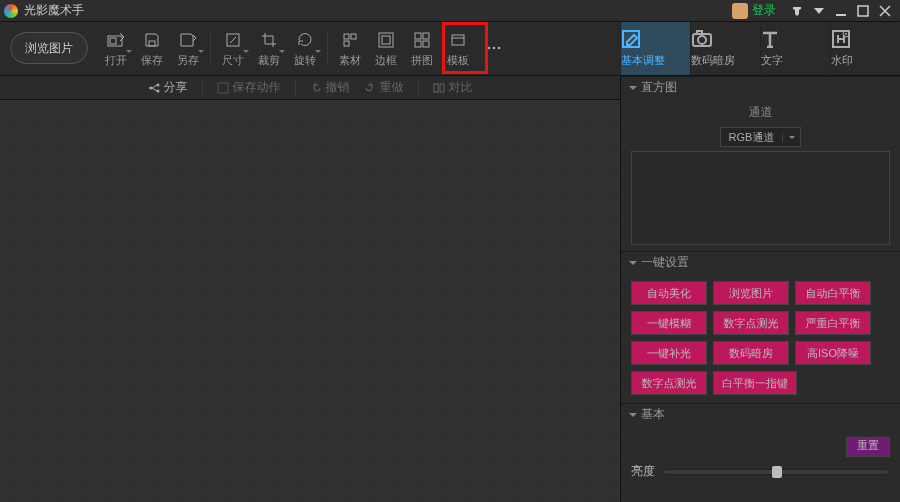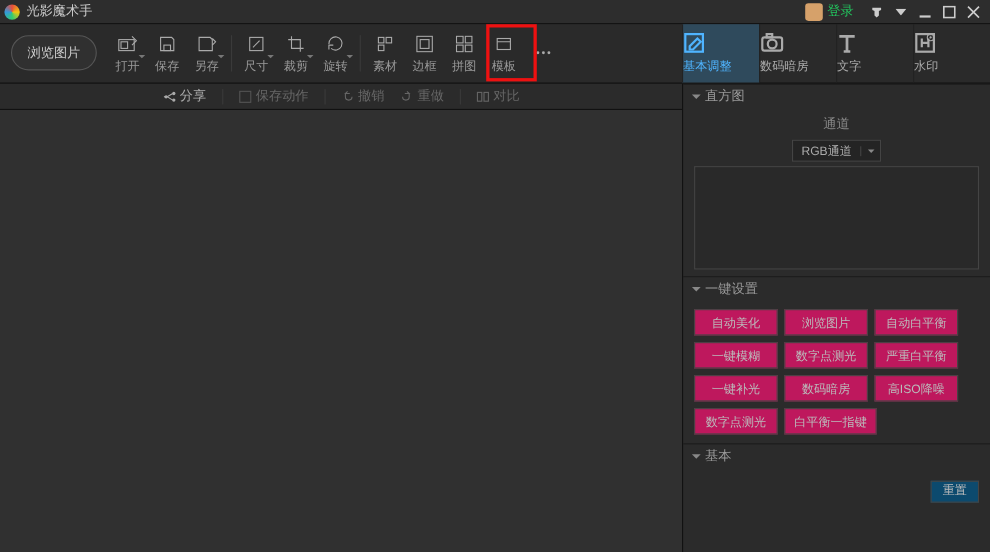--- a/index.html
+++ b/index.html
@@ -45,21 +45,21 @@
   .hist-row .lbl{color:#888;}
   .select-look{height:20px;border:1px solid #444;background:#242424;display:flex;align-items:center;}
   .select-look .val{padding:0 8px;color:#aaa;font-size:11px;}
   .select-look .dd{width:18px;border-left:1px solid #444;display:flex;align-items:center;justify-content:center;}
   .select-look .dd::after{content:"";border:3px solid transparent;border-top-color:#888;margin-top:3px;}
   .hist-box{height:94px;border:1px solid #444;background:#292929;}
   .btn-grid{display:flex;flex-wrap:wrap;gap:6px;padding:8px 10px;}
   .pbtn{min-width:76px;height:24px;border:1px solid #444;background:#be185d;color:#bbb;font-size:11px;display:flex;align-items:center;justify-content:center;cursor:pointer;padding:0 8px;}
   .basic{padding:6px 10px;}
   .basic .row{display:flex;align-items:center;gap:8px;margin-top:6px;}
-  .basic .resetbtn{margin-left:auto;height:20px;padding:0 10px;border:1px solid #444;background:#0c4a6e;color:#bbb;font-size:11px;cursor:pointer;text-align:right;}
+  .basic .resetbtn{margin-left:auto;height:20px;padding:0 10px;border:1px solid #444;background:#701a75;color:#bbb;font-size:11px;cursor:pointer;text-align:right;}
   .slider{flex:1;height:6px;background:#3c3c3c;border:1px solid #222;border-radius:3px;position:relative;}
   .slider .knob{position:absolute;left:50%;top:-4px;width:10px;height:12px;background:#bdbdbd;border-radius:2px;transform:translateX(-50%);}
   svg{display:block}
 </style>
 </head>
 <body>
 
 <div class="titlebar">
   <span class="logo"></span>
   <span class="title">光影魔术手</span>
@@ -324,15 +324,21 @@
         <div class="pbtn">白平衡一指键</div>
       </div>
 
     <div class="section-head">
         <span>基本</span>
       </div>
     <div class="basic">
       <div class="row">
           <span class="resetbtn">重置</span>
         </div>
+      <div class="row">
+        <span>亮度</span>
+        <div class="slider">
+            <span class="knob"></span>
+          </div>
+      </div>
     </div>
   </div>
 </div>
 
 </body></html>

